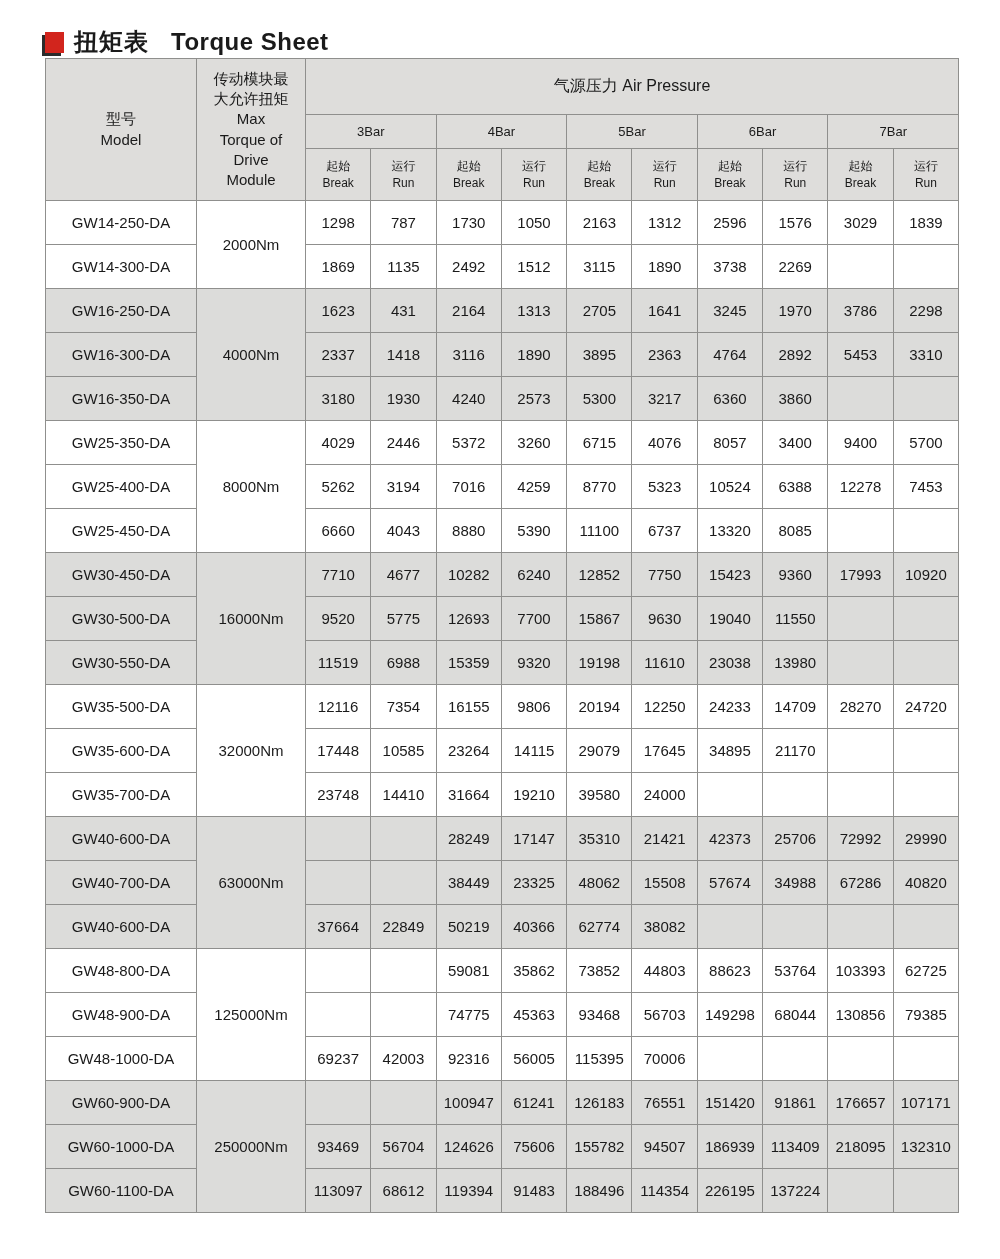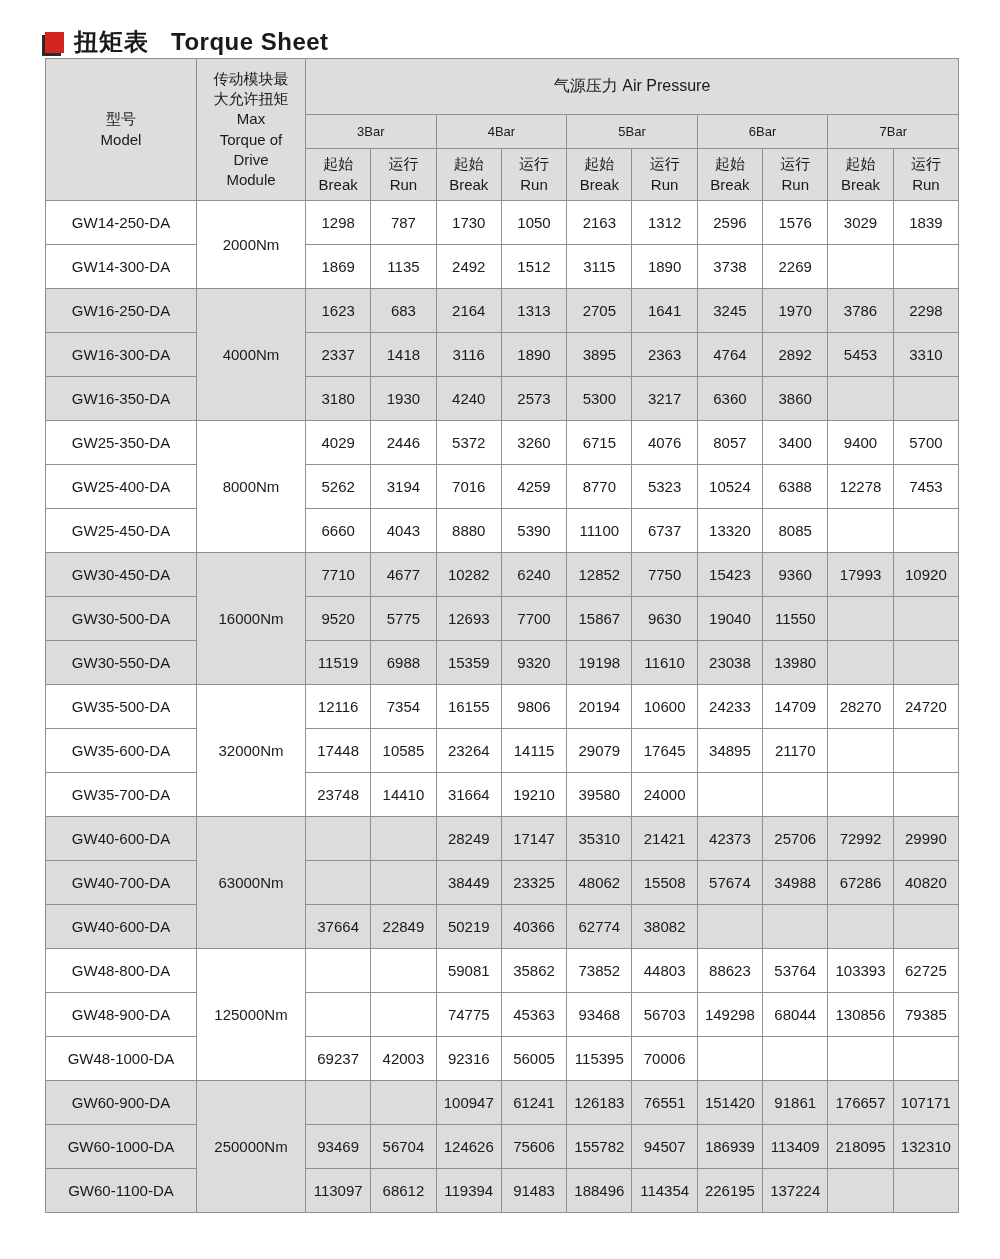--- a/index.html
+++ b/index.html
@@ -39,21 +39,21 @@
   table.torque th, table.torque td {
     border: 1px solid #8f8f8d;
     text-align: center; vertical-align: middle;
     font-weight: normal;
     overflow: hidden;
   }
   thead th { background: #dedddb; }
   .h1 th { height: 56px; font-size: 16px; }
   .h1 th.model-h, .h1 th.torque-h { font-size: 15px; }
   .h2 th { height: 34px; font-size: 13px; }
-  .h3 th { height: 52px; font-size: 15px; line-height: 1.25; }
+  .h3 th { height: 52px; font-size: 12px; line-height: 1.25; }
   tbody td { height: 44px; background: #ffffff; font-size: 15px; }
   tbody tr.shaded td { background: #dcdcda; }
   .two-line span { display: block; line-height: 1.35; }
 </style>
 </head>
 <body>
 
 <div class="page">
 
   <div class="title-row">
@@ -167,21 +167,21 @@
           <td>1890</td>
           <td>3738</td>
           <td>2269</td>
           <td></td>
           <td></td>
         </tr>
         <tr class="shaded">
           <td>GW16-250-DA</td>
           <td rowspan="3">4000Nm</td>
           <td>1623</td>
-          <td>683</td>
+          <td>431</td>
           <td>2164</td>
           <td>1313</td>
           <td>2705</td>
           <td>1641</td>
           <td>3245</td>
           <td>1970</td>
           <td>3786</td>
           <td>2298</td>
         </tr>
         <tr class="shaded">
@@ -291,21 +291,21 @@
           <td></td>
         </tr>
         <tr>
           <td>GW35-500-DA</td>
           <td rowspan="3">32000Nm</td>
           <td>12116</td>
           <td>7354</td>
           <td>16155</td>
           <td>9806</td>
           <td>20194</td>
-          <td>10600</td>
+          <td>12250</td>
           <td>24233</td>
           <td>14709</td>
           <td>28270</td>
           <td>24720</td>
         </tr>
         <tr>
           <td>GW35-600-DA</td>
           <td>17448</td>
           <td>10585</td>
           <td>23264</td>

